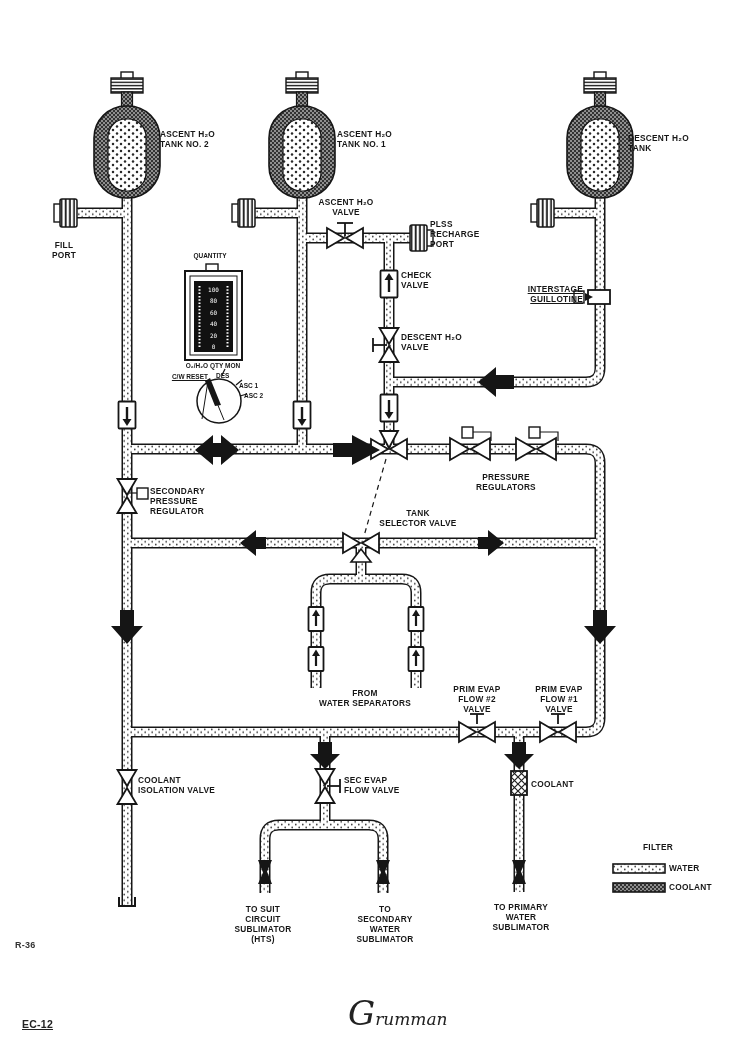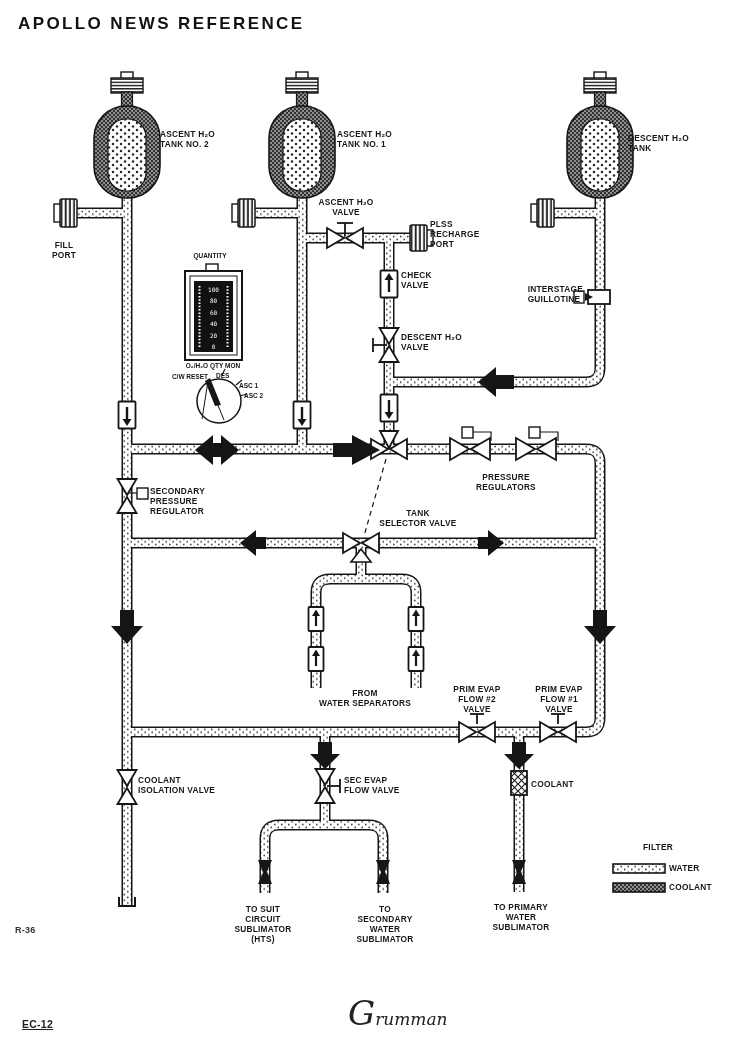--- a/index.html
+++ b/index.html
@@ -2,30 +2,30 @@
 <html><head>
 <meta charset="utf-8">
 <style>
   html,body{margin:0;padding:0;background:#e8e8e8;}
   .page{position:relative;width:732px;height:1061px;background:#ffffff;overflow:hidden;
         font-family:"Liberation Sans",sans-serif;}
   .page svg.diag{position:absolute;left:0;top:0;}
   .lbl{position:absolute;font:700 8.3px "Liberation Sans",sans-serif;color:#161616;
        letter-spacing:.25px;line-height:1.22;white-space:pre-line;}
   .c{text-align:center;transform:translateX(-50%);}
-  .r{text-align:left;transform:translateX(-100%);}
+  .r{text-align:right;transform:translateX(-100%);text-decoration:underline;}
   .t7{font-size:6.5px;letter-spacing:0;}
   .hdr{font:700 17px "Liberation Sans",sans-serif;letter-spacing:2.4px;color:#111;}
   .gscale{position:absolute;color:#fff;font:400 6px "DejaVu Sans Mono",monospace;
           line-height:11.4px;text-align:center;transform:translateX(-50%);white-space:pre-line;}
   .ghead{position:absolute;color:#fff;font:400 4.5px "DejaVu Sans",sans-serif;
          transform:translateX(-50%);}
   .cap{font:italic 700 13.5px "Liberation Serif",serif;letter-spacing:.2px;color:#111;}
   .pageno{font:700 10.5px "Liberation Sans",sans-serif;color:#222;text-decoration:underline;}
-  .figref{font:700 9px "Liberation Sans",sans-serif;color:#333;}
+  .figref{font:700 9px "Liberation Sans",sans-serif;color:#333;margin-top:15px;}
   .logo{position:absolute;font:italic 400 17px "DejaVu Serif",serif;color:#222;text-align:right;}
   .logo::first-letter{font-size:34px;line-height:10px;}
 </style>
 </head>
 <body>
 
 <div class="page">
 
 <svg class="diag" width="732" height="1061" viewBox="0 0 732 1061">
   <defs>
@@ -283,21 +283,20 @@
     <polygon points="318,742 332,742 332,754 340,754 325,769 310,754 318,754"></polygon>
     <polygon points="512,742 526,742 526,754 534,754 519,769 504,754 512,754"></polygon>
   </g>
 
   <g>
     <rect x="613" y="864" width="52" height="9" fill="url(#waterPat)" stroke="#161616" stroke-width="1.6"></rect>
     <rect x="613" y="883" width="52" height="9" fill="url(#nitroPat)" stroke="#161616" stroke-width="1.6"></rect>
   </g>
 </svg>
 
-<div class="lbl hdr" style="left:18px;top:14px">APOLLO NEWS REFERENCE</div>
 
 <div class="lbl" style="left:160px;top:129px">ASCENT H₂O
 TANK NO. 2</div>
 <div class="lbl" style="left:337px;top:129px">ASCENT H₂O
 TANK NO. 1</div>
 <div class="lbl" style="left:628px;top:133px">DESCENT H₂O
 TANK</div>
 <div class="lbl c" style="left:64px;top:240px">FILL
 PORT</div>
 <div class="lbl c" style="left:346px;top:197px">ASCENT H₂O

